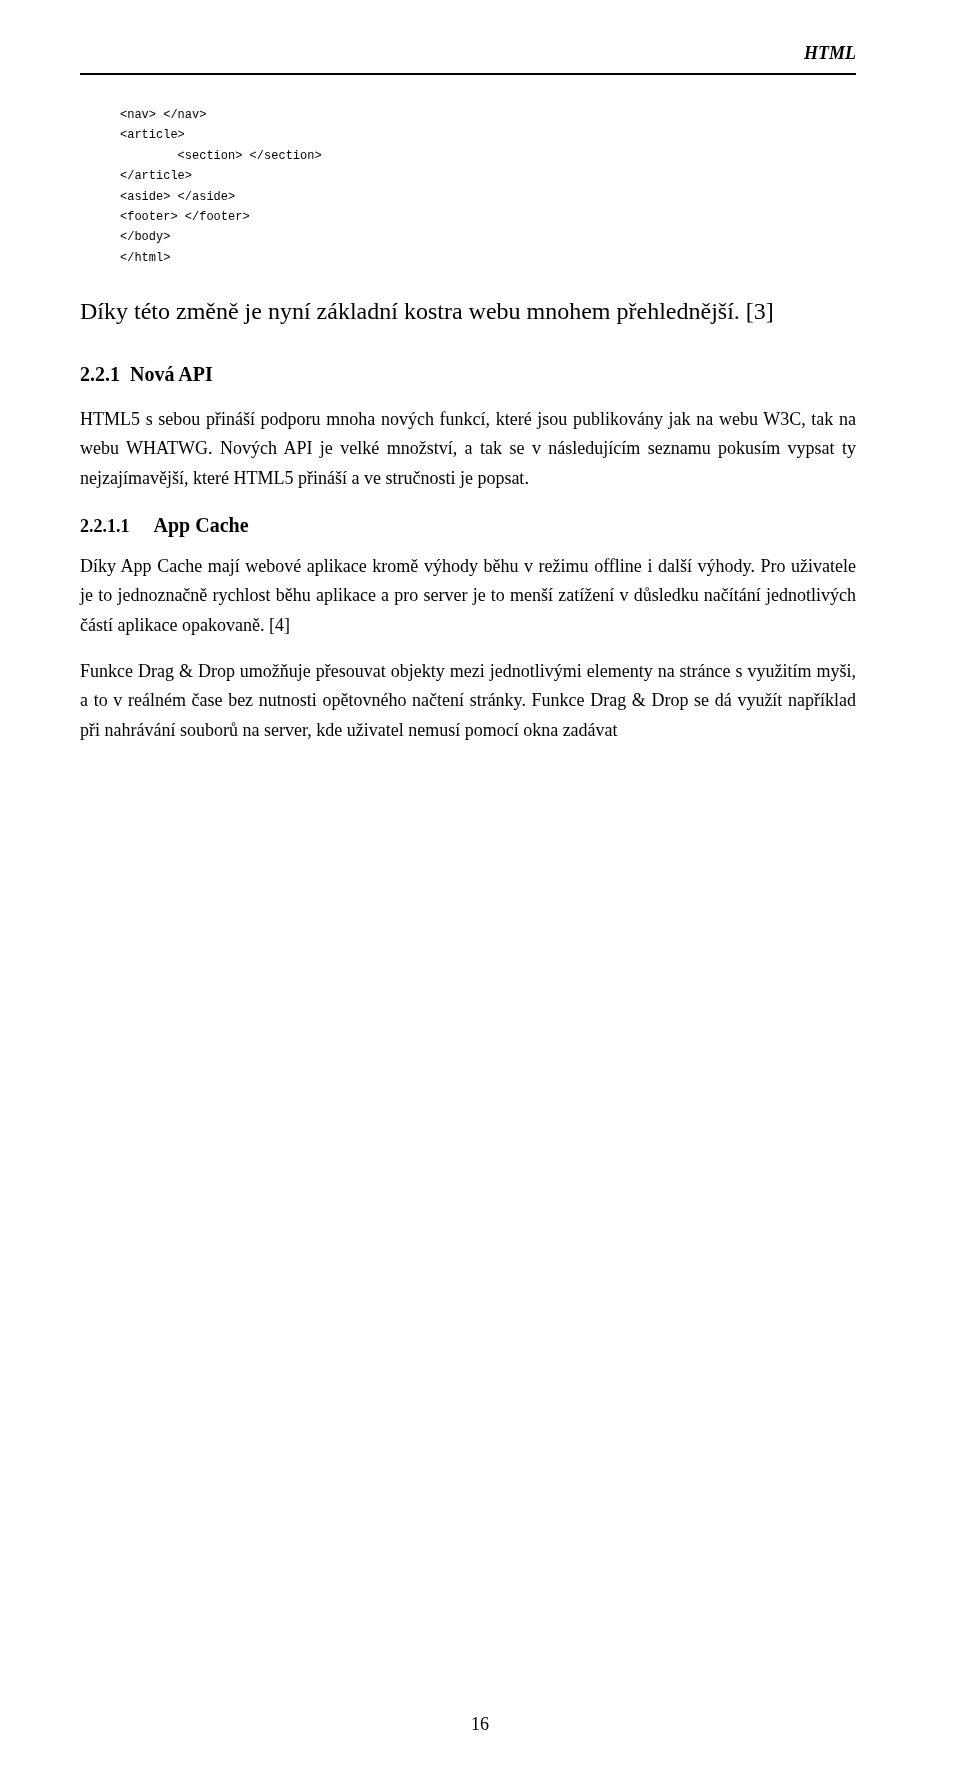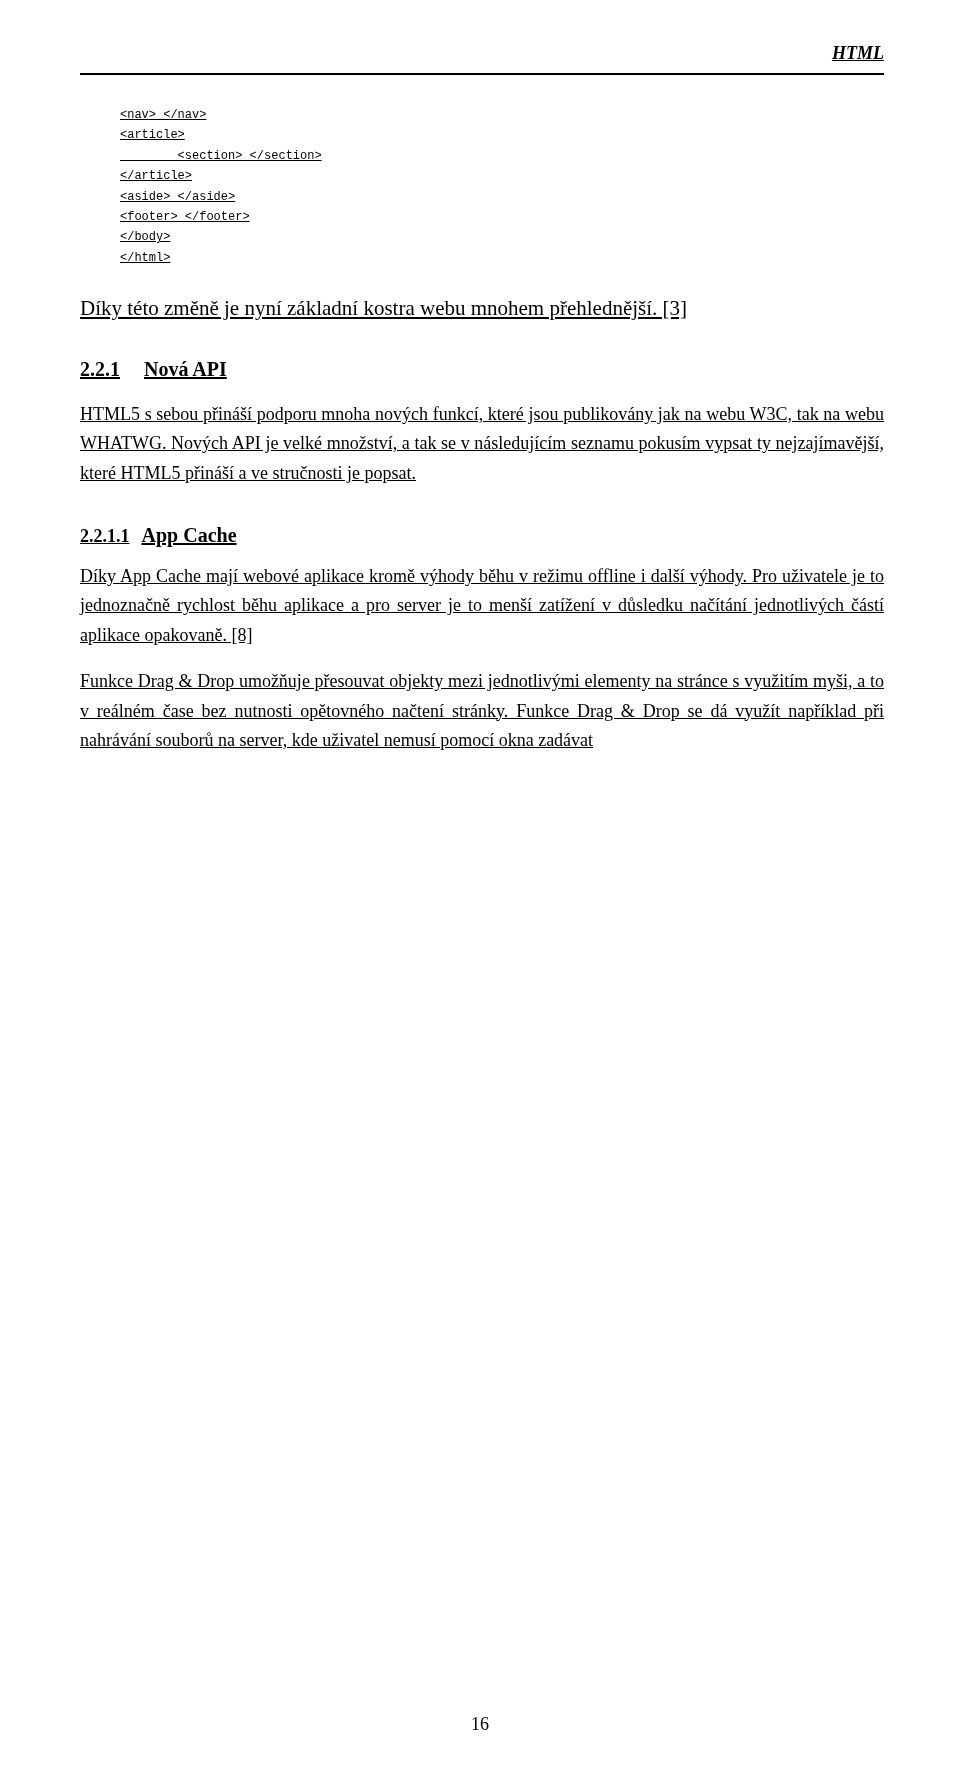--- a/index.html
+++ b/index.html
@@ -15,23 +15,22 @@
       line-height: 1.5;
       color: #000000;
       width: 960px;
       min-height: 1768px;
       position: relative;
     }
 
     .page-container {
       width: 960px;
       min-height: 1768px;
-      padding: 40px 76px 60px 80px;
+      padding: 40px 104px 60px 80px;
       position: relative;
-      text-decoration: underline;
     }
 
     .page-header {
       text-align: right;
       font-size: 18px;
       font-style: italic;
       font-weight: bold;
       border-bottom: 2px solid #000;
       padding-bottom: 6px;
       margin-bottom: 30px;
@@ -42,21 +41,21 @@
       font-size: 12px;
       line-height: 1.7;
       margin-bottom: 24px;
       white-space: pre;
       padding-left: 40px;
     }
 
     .section-intro {
       text-align: justify;
       margin-bottom: 12px;
-      font-size: 21px;
+      font-size: 24px;
       line-height: 1.6;
     }
 
     .paragraph {
       text-align: justify;
       margin-bottom: 16px;
       font-size: 18px;
       line-height: 1.65;
     }
 
@@ -65,42 +64,42 @@
       bottom: 30px;
       left: 0;
       right: 0;
       text-align: center;
       font-size: 18px;
     }
 
     .heading-row {
       display: flex;
       align-items: baseline;
-      gap: 24px;
+      gap: 10px;
       margin-bottom: 16px;
       margin-top: 28px;
     }
 
     .heading-number {
       font-size: 20px;
       font-weight: bold;
       white-space: nowrap;
     }
 
     .heading-title {
       font-size: 20px;
       font-weight: bold;
     }
 
     .subheading-row {
       display: flex;
       align-items: baseline;
-      gap: 12px;
+      gap: 24px;
       margin-bottom: 12px;
-      margin-top: 31px;
+      margin-top: 16px;
       text-align: right;
     }
 
     .subheading-number {
       font-size: 18px;
       font-weight: bold;
       white-space: nowrap;
     }
 
     .subheading-title {
@@ -134,21 +133,21 @@
   </div>
 
   <div class="paragraph">HTML5 s sebou přináší podporu mnoha nových funkcí, které jsou publikovány jak na webu W3C, tak na webu WHATWG. Nových API je velké množství, a tak se v následujícím seznamu pokusím vypsat ty nejzajímavější, které HTML5 přináší a ve stručnosti je popsat.</div>
 
   <div class="subheading-row">
     <span class="subheading-number">2.2.1.1</span>
     <span class="subheading-title">App Cache</span>
   </div>
 
 
-  <div class="paragraph">Díky App Cache mají webové aplikace kromě výhody běhu v režimu offline i další výhody. Pro uživatele je to jednoznačně rychlost běhu aplikace a pro server je to menší zatížení v důsledku načítání jednotlivých částí aplikace opakovaně. [8]</div>
+  <div class="paragraph">Díky App Cache mají webové aplikace kromě výhody běhu v režimu offline i další výhody. Pro uživatele je to jednoznačně rychlost běhu aplikace a pro server je to menší zatížení v důsledku načítání jednotlivých částí aplikace opakovaně. [4]</div>
 
 
   <div class="paragraph">Funkce Drag &amp; Drop umožňuje přesouvat objekty mezi jednotlivými elementy na stránce s využitím myši, a to v reálném čase bez nutnosti opětovného načtení stránky. Funkce Drag &amp; Drop se dá využít například při nahrávání souborů na server, kde uživatel nemusí pomocí okna zadávat</div>
 
   <div class="page-footer">
     <span>16</span>
   </div>
 
 </div>
 

